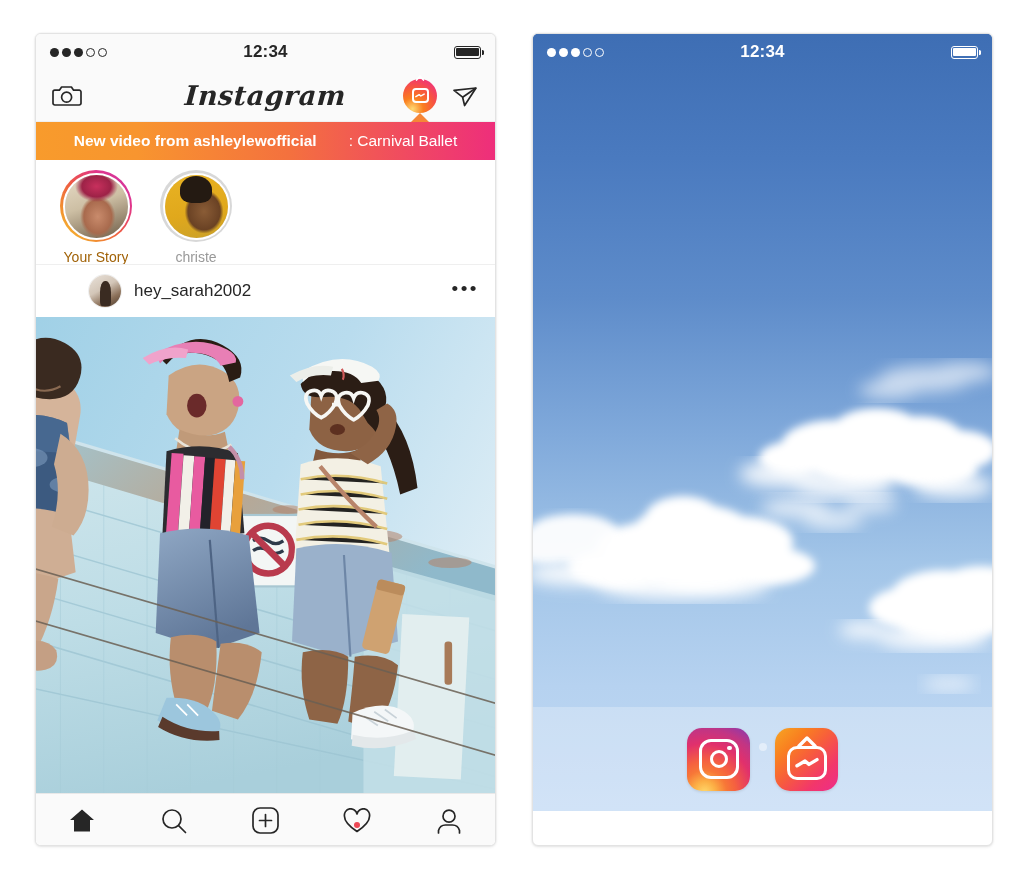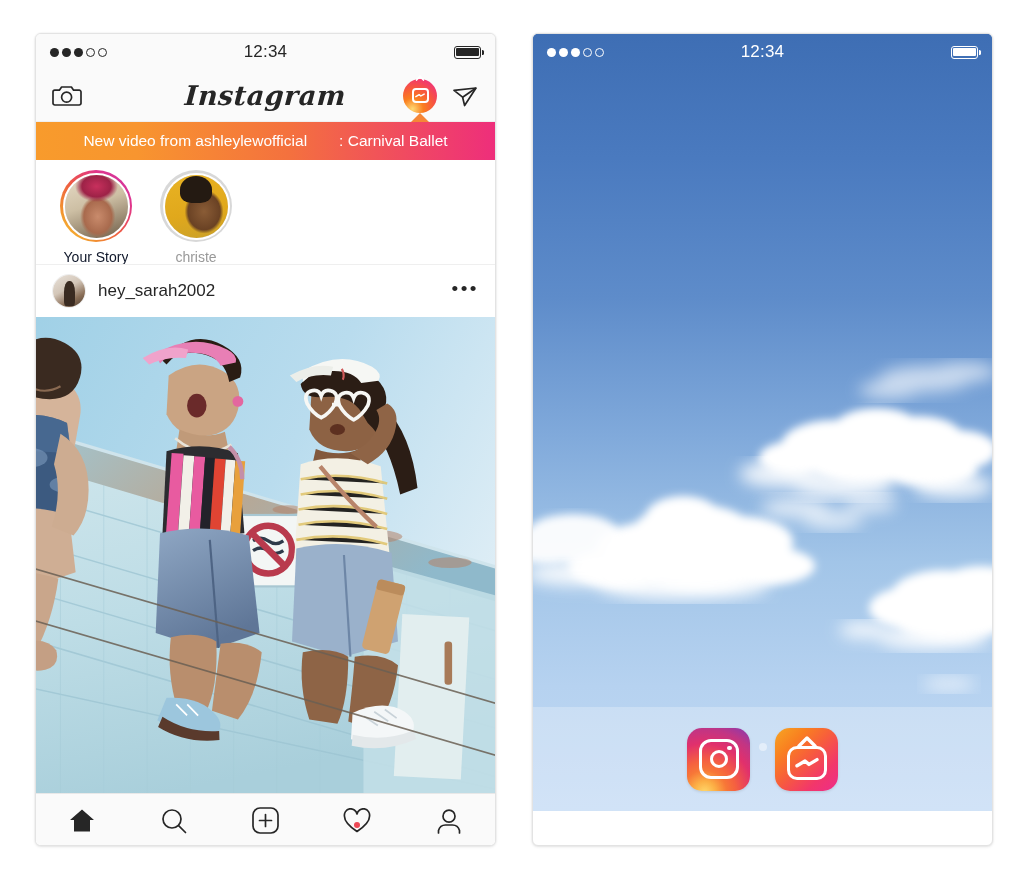--- a/index.html
+++ b/index.html
@@ -29,21 +29,21 @@
     display: flex; align-items: center; padding: 0 14px;
     font-size: 17px; font-weight: bold; letter-spacing: .2px;
   }
   .sb-light { background: #fafafa; color: #262626; }
   .sb-dark  { background: transparent; color: #ffffff; }
   .sb-left { display:flex; align-items:center; gap:3px; }
   .dot { width: 9px; height: 9px; border-radius: 50%; }
   .dot.full { background: currentColor; }
   .dot.empty { background: transparent; border: 1.3px solid currentColor; }
   .sb-time { position:absolute; left:0; right:0; text-align:center; pointer-events:none;
-             font-size:17px; font-weight:normal; }
+             font-size:17px; font-weight:bold; }
   .sb-right { margin-left:auto; display:flex; align-items:center; }
   .batt { width: 27px; height: 13px; border: 1.4px solid currentColor; border-radius: 3px;
           position: relative; padding: 1.4px; }
   .batt .fill { height:100%; width:100%; background: currentColor; border-radius:1px; }
   .batt .nub { position:absolute; right:-4px; top:3.5px; width:2.2px; height:5px;
                background: currentColor; border-radius:0 1.5px 1.5px 0; }
 
   
   #phone-left .screen { position:relative; width:100%; height:777px; background:#fff;
                         display:flex; flex-direction:column; }
@@ -75,35 +75,35 @@
     border-bottom:9px solid #F58637;
   }
 
   
   .ig-banner {
     height:38px; flex:0 0 auto;
     background: linear-gradient(90deg, #F89B2C 0%, #F8952F 22%, #F4713E 55%, #F04B60 80%, #EE2E7B 100%);
     color:#fff; display:flex; align-items:center; justify-content:center;
     font-size:15.5px; white-space:nowrap;
   }
-  .ig-banner b { font-weight:normal; }
+  .ig-banner b { font-weight:bold; }
   .ig-banner span.reg { font-weight:normal;margin-left:32px; }
 
   
   .ig-stories {
     height:105px; flex:0 0 auto; background:#fff; border-bottom:1px solid #efefef;
     display:flex; align-items:flex-start; gap:0; padding:10px 0 0 10px; overflow:hidden;
   }
   .story { width:100px; flex:0 0 auto; display:flex; flex-direction:column; align-items:center; }
   .ring { width:72px; height:72px; border-radius:50%; padding:2.5px; position:relative; }
   .ring.unseen { background: linear-gradient(45deg, #F9CE34 0%, #F2962F 22%, #EE5A43 48%, #E0348B 75%, #C837AB 100%); }
   .ring.seen   { background: #d8d8d8; }
   .ring .inner { width:100%; height:100%; border-radius:50%; border:2.5px solid #fff;
                  overflow:hidden; background:#ddd; position:relative; }
-  .story-name { margin-top:7px; font-size:14px; color:#0f172a; max-width:100px;
+  .story-name { margin-top:7px; font-size:14px; color:#a16207; max-width:100px;
                 overflow:hidden; white-space:nowrap; text-overflow:clip; }
   .story-name.seen { color:#999; }
 
   
   .av { position:absolute; inset:0; }
   .av1 { background:
       radial-gradient(ellipse 55% 40% at 50% 18%, #c8305d 0%, #9d2247 42%, rgba(157,34,71,0) 62%),
       radial-gradient(ellipse 40% 48% at 52% 66%, #c98b6c 0%, #a86a4d 55%, rgba(0,0,0,0) 70%),
       linear-gradient(160deg, #e8ddc8 0%, #cdbfa4 45%, #6d5b46 100%); }
   .av2 { background:
@@ -128,21 +128,21 @@
       linear-gradient(170deg, #e9b323 0%, #e0a81c 60%, #caa12a 100%); }
   .av5::after { content:""; position:absolute; left:24%; top:2%; width:52%; height:44%;
       background:#241a12; border-radius:50% 50% 36% 36%; }
   .av-post { background:
       linear-gradient(150deg, #e9e2da 0%, #d3c6b8 42%, #8a6f58 72%, #4a3a2c 100%); }
   .av-post::after { content:""; position:absolute; left:34%; top:18%; width:34%; height:78%;
       background:#3a2b21; border-radius:45% 45% 20% 20%; }
 
   
   .post-head { height:52px; flex:0 0 auto; display:flex; align-items:center;
-               padding:0 16px; gap:12px; background:#fff; }
+               padding:0 16px; gap:12px; background:#fff;margin-left:36px; }
   .post-av { width:34px; height:34px; border-radius:50%; overflow:hidden; position:relative;
              border:1px solid #eee; flex:0 0 auto; }
   .post-user { font-size:17px; color:#262626; }
   .post-more { margin-left:auto; letter-spacing:2.5px; font-size:19px; color:#262626;
                line-height:1; padding-bottom:6px; }
 
   
   .post-photo { flex:1 1 auto; position:relative; overflow:hidden; background:#bcd7e6; }
 
   

